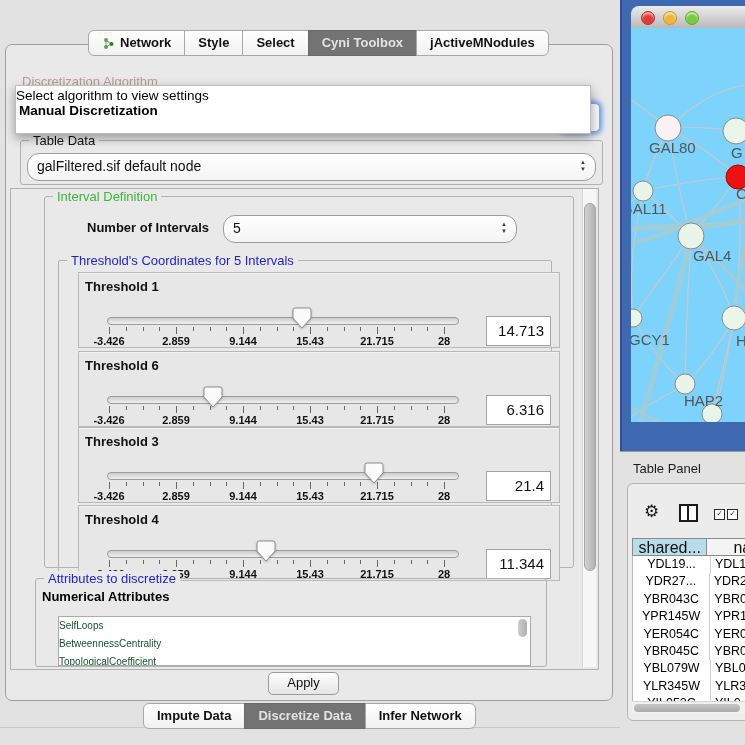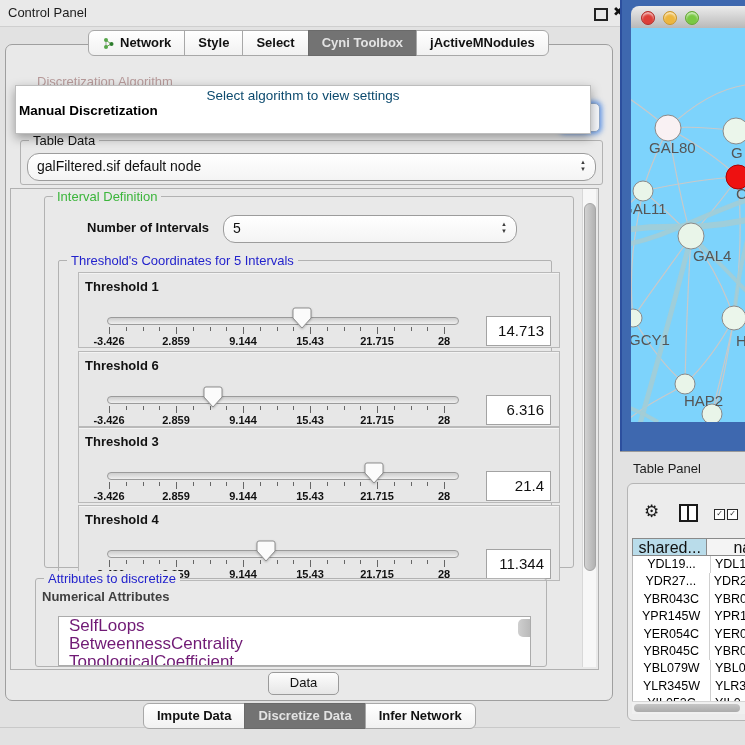--- a/index.html
+++ b/index.html
@@ -32,26 +32,26 @@
   .gtitle{position:absolute;top:-8px;left:8px;background:#e9e9e9;padding:0 4px;font-size:13px;white-space:nowrap;}
 
   
   .combo{position:absolute;background:linear-gradient(#ffffff,#f4f4f4);border:1px solid #9c9c9c;
          border-radius:12px;font-size:14px;color:#111;}
   .combo .cval{position:absolute;left:9px;top:4px;}
   .stepper{position:absolute;right:8px;top:5px;width:8px;text-align:center;color:#3c3c3c;}
   .stepper div{font-size:6px;line-height:7px;}
 
   
-  .faintlabel{position:absolute;left:22px;top:74px;font-size:13px;color:#b79a9a;z-index:4;margin-left:15px;}
+  .faintlabel{position:absolute;left:22px;top:74px;font-size:13px;color:#b79a9a;z-index:4;}
   .combo-frag{position:absolute;left:560px;top:103px;width:38px;height:27px;border:1px solid #8fa8cc;
               border-radius:5px;background:#f6f8fb;box-shadow:0 0 5px 2px rgba(80,140,230,.85);z-index:10;}
   .popup{position:absolute;left:15px;top:85px;width:574px;height:47px;background:#ffffff;
          border:1px solid #bdbdbd;box-shadow:0 4px 10px rgba(0,0,0,.35);z-index:50;}
-  .pop-ghost{position:absolute;left:0;top:2px;width:100%;text-align:center;font-size:13.5px;color:#0c4a6e;}
+  .pop-ghost{position:absolute;left:0;top:2px;width:100%;font-size:13.5px;color:#000000;}
   .pop-opt1{position:absolute;left:3px;top:17px;font-size:13.5px;font-weight:bold;color:#000;}
   .pop-opt2{position:absolute;left:3px;top:32px;font-size:13.5px;color:#000;}
 
   
   .scrollpane{position:absolute;left:10px;top:188px;width:587px;height:480px;border:1px solid #b0b0b0;
               background:#e9e9e9;}
   .vsb{position:absolute;left:582px;top:189px;width:13px;height:478px;background:#f7f7f7;
        border-left:1px solid #d8d8d8;}
   .vsb .thumb{position:absolute;left:1px;top:14px;width:10px;height:366px;border-radius:6px;
               background:linear-gradient(90deg,#d2d2d2,#b2b2b2);border:1px solid #a5a5a5;}
@@ -67,24 +67,24 @@
   .ticksrow{position:absolute;left:0;top:54px;height:8px;width:480px;}
   .ticksrow span{position:absolute;top:0;width:1px;height:4px;background:#666;}
   .ticksrow span.major{height:7px;}
   .scalerow{position:absolute;left:0;top:62px;height:11px;width:480px;}
   .scalerow span{position:absolute;width:60px;text-align:center;font-size:11px;font-weight:bold;color:#111;}
   .valbox{position:absolute;left:407px;top:43px;width:57px;height:28px;background:#fff;
           border:1px solid #a3a3a3;font-size:15px;color:#111;text-align:right;
           line-height:28px;padding-right:6px;box-sizing:content-box;}
 
   
-  .attr-header{position:absolute;left:6px;top:10px;font-size:13px;font-weight:bold;color:#404040;}
+  .attr-header{position:absolute;left:6px;top:10px;font-size:13px;font-weight:bold;color:#000000;}
   .attr-list{position:absolute;left:22px;top:37px;width:471px;height:48px;background:#fff;
              border:1px solid #ababab;overflow:hidden;}
-  .attr-list div{font-size:17px;color:#701a75;padding-left:10px;height:18px;line-height:18px;}
+  .attr-list div{font-size:10px;color:#14532d;height:18px;line-height:18px;}
   .list-sb{position:absolute;left:459px;top:2px;width:9px;height:28px;border-radius:5px;
            background:linear-gradient(90deg,#cfcfcf,#aeaeae);}
 
   .apply-btn{position:absolute;left:268px;top:672px;width:69px;height:21px;border-radius:5px;
              background:linear-gradient(#fdfdfd,#e6e6e6);border:1px solid #9a9a9a;font-size:13px;
              color:#111;text-align:center;line-height:20px;z-index:3;}
 
   .bottom-tabbar{position:absolute;left:143px;top:703px;display:flex;z-index:6;}
   .hline{position:absolute;left:0;top:727px;width:620px;border-top:1px solid #c9c9c9;}
 
@@ -119,25 +119,20 @@
   .trow .c2{padding-left:4px;font-size:12.5px;line-height:17.4px;color:#000;white-space:nowrap;}
   .hsb{position:absolute;left:4px;top:217px;width:114px;height:12px;background:#f0f0f0;border-top:1px solid #d5d5d5;}
   .hsb .thumb{position:absolute;left:2px;top:1.5px;width:106px;height:8px;border-radius:5px;
               background:linear-gradient(#c6c6c6,#ababab);}
 </style>
 </head>
 <body>
 
 <div id="control-panel">
 
-  <div class="titlebar">
-    <span class="tlabel">Control Panel</span>
-    <div class="float-ic"></div>
-    <div class="close-ic">✖</div>
-  </div>
 
   <div class="tabbar">
     <div class="tab">
       <svg width="13" height="13" viewBox="0 0 13 13">
         <line x1="4" y1="3" x2="9" y2="7" stroke="#6aa84f" stroke-width="1"></line>
         <line x1="4" y1="10" x2="9" y2="7" stroke="#6aa84f" stroke-width="1"></line>
         <line x1="4" y1="3" x2="4" y2="10" stroke="#999" stroke-width="1"></line>
         <circle cx="4" cy="3" r="2" fill="#57a64a"></circle>
           <circle cx="4" cy="10" r="2" fill="#57a64a"></circle>
         <circle cx="9.5" cy="7" r="2" fill="#2d7d2d"></circle>
@@ -365,21 +360,21 @@
     <span class="attr-header">Numerical Attributes</span>
     <div class="attr-list">
 
     <div>SelfLoops</div>
         <div>BetweennessCentrality</div>
         <div>TopologicalCoefficient</div>
         <div class="list-sb"></div>
       </div>
   </div>
 
-  <div class="apply-btn">Data</div>
+  <div class="apply-btn">Apply</div>
 
   <div class="bottom-tabbar">
     <div class="tab">
         <span>Impute Data</span>
       </div>
     <div class="tab sel">
         <span>Discretize Data</span>
       </div>
     <div class="tab">
         <span>Infer Network</span>

